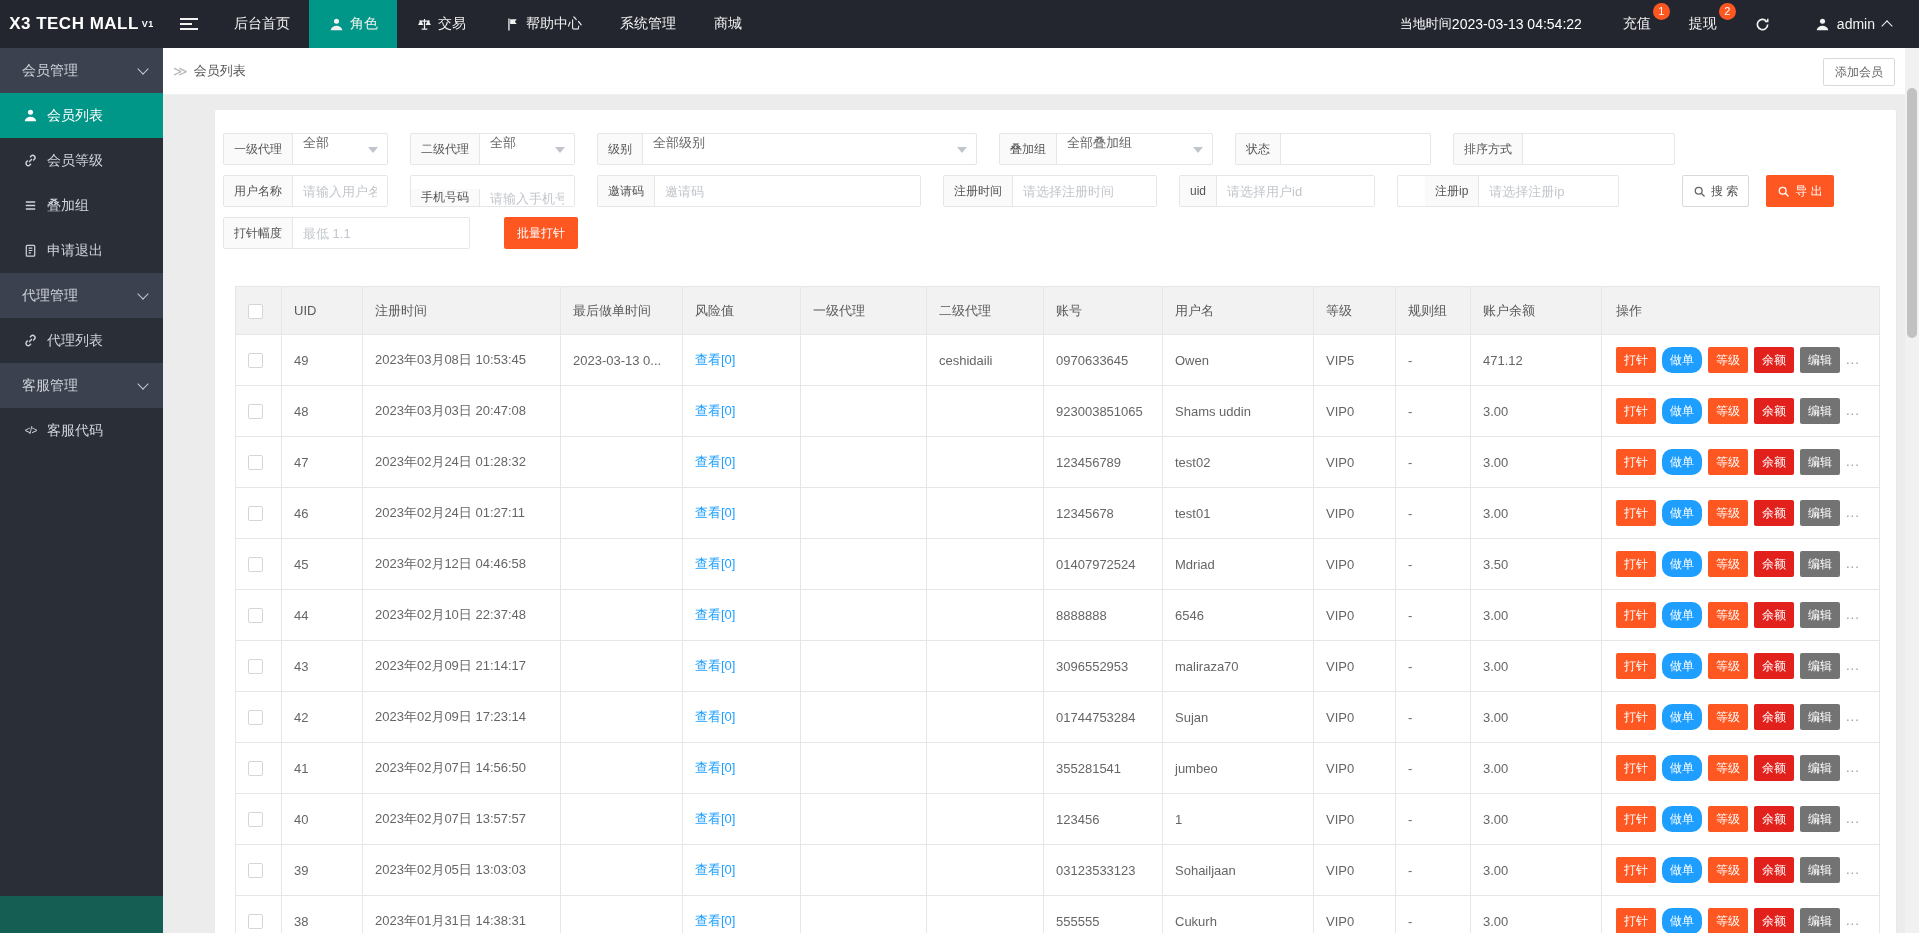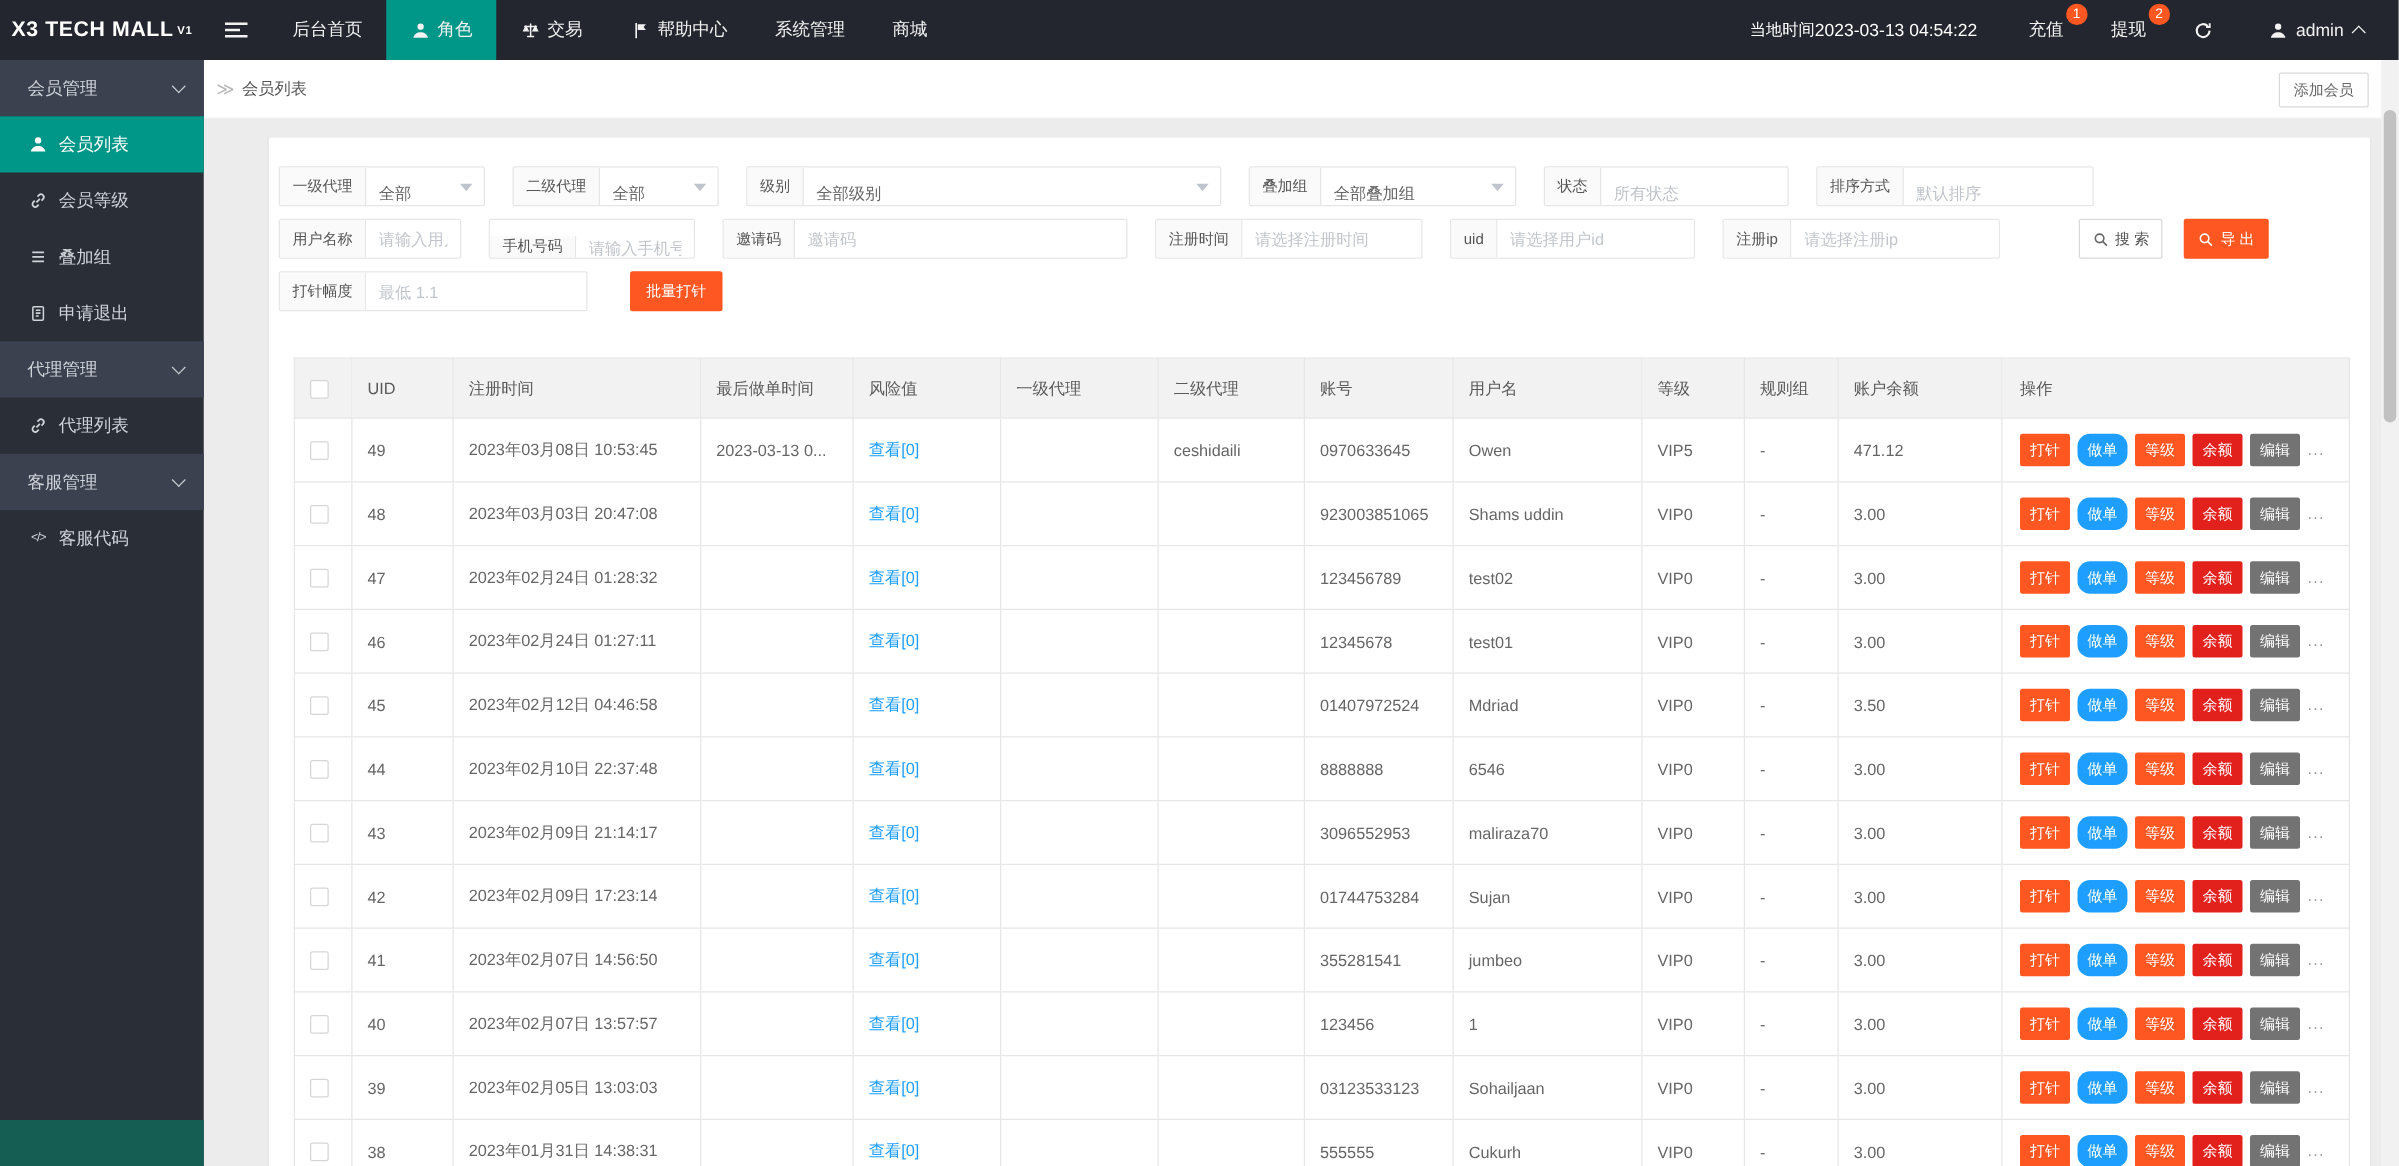--- a/index.html
+++ b/index.html
@@ -43,32 +43,32 @@
   .crumb-ic { color:#b9b9b9; font-size:14px; margin-left:10px; margin-right:6px; }
   .crumb-txt { color:#555; font-size:13px; }
   .add-member-btn { position:absolute; right:24px; top:10px; height:28px; padding:0 11px; background:#fff; border:1px solid #d9d9d9; border-radius:2px; color:#666; font-size:12px; line-height:26px; cursor:pointer; }
 
   
   .card { position:absolute; left:215px; top:110px; width:1681px; bottom:-20px; background:#fff; border-radius:2px; box-shadow:0 1px 2px rgba(0,0,0,.06); padding:23px 17px 0 8px; }
 
   .frow { display:flex; align-items:center; margin-bottom:10px; }
   .fgroup { display:flex; height:32px; border:1px solid #e6e6e6; border-radius:2px; background:#fff; margin-right:22px; overflow:hidden; }
   .flabel { background:#fafafa; border-right:1px solid #e6e6e6; color:#555; font-size:12px; display:flex; align-items:center; padding:0 10px; white-space:nowrap; }
-  .fvalue { position:relative; display:flex; align-items:flex-end; padding:0 10px; color:#666; font-size:13px; flex:1; cursor:pointer; white-space:nowrap; }
+  .fvalue { position:relative; display:flex; align-items:flex-start; padding:0 10px; color:#666; font-size:13px; flex:1; cursor:pointer; white-space:nowrap; }
   .fvalue.muted { color:#bfc3c9;margin-top:28px; }
   .fcaret { position:absolute; right:9px; top:13px; width:0; height:0; border-left:5px solid transparent; border-right:5px solid transparent; border-top:6px solid #c0c4cc; }
   .finput { border:none; outline:none; flex:1; padding:0 10px; font-size:13px; color:#666; font-family:inherit; min-width:0; }
   .finput::placeholder { color:#c2c6cc; }
 
   .frow1 .fgroup:nth-child(1){ width:165px; } .frow1 .fgroup:nth-child(2){ width:165px; }
   .frow1 .fgroup:nth-child(3){ width:380px; } .frow1 .fgroup:nth-child(4){ width:214px; }
   .frow1 .fgroup:nth-child(5){ width:196px; } .frow1 .fgroup:nth-child(6){ width:222px; }
-  .frow2 .fgroup:nth-child(1){ width:146px; } .frow2 .fgroup:nth-child(2){ width:165px;align-items:flex-end; }
+  .frow2 .fgroup:nth-child(1){ width:165px; } .frow2 .fgroup:nth-child(2){ width:165px;align-items:flex-end; }
   .frow2 .fgroup:nth-child(3){ width:324px; } .frow2 .fgroup:nth-child(4){ width:214px; }
-  .frow2 .fgroup:nth-child(5){ width:196px; } .frow2 .fgroup:nth-child(6){ width:222px; }
+  .frow2 .fgroup:nth-child(5){ width:196px; } .frow2 .fgroup:nth-child(6){ width:222px;padding-left:27px; }
 
   .btn { display:inline-flex; align-items:center; justify-content:center; height:32px; border-radius:2px; font-size:12px; cursor:pointer; border:none; font-family:inherit; }
   .btn .ic { display:inline-flex; margin-right:5px; }
   .btn .ic svg { width:13px; height:13px; }
   .btn-search { margin-left:41px; background:#fff; border:1px solid #d9d9d9; color:#565656; padding:0 10px; }
   .btn-export { margin-left:17px; background:#ff5722; color:#fff; padding:0 11px; }
   .inject-group { width:247px; }
   .btn-batch { margin-left:12px; background:#ff5722; color:#fff; padding:0 13px; }
 
   

